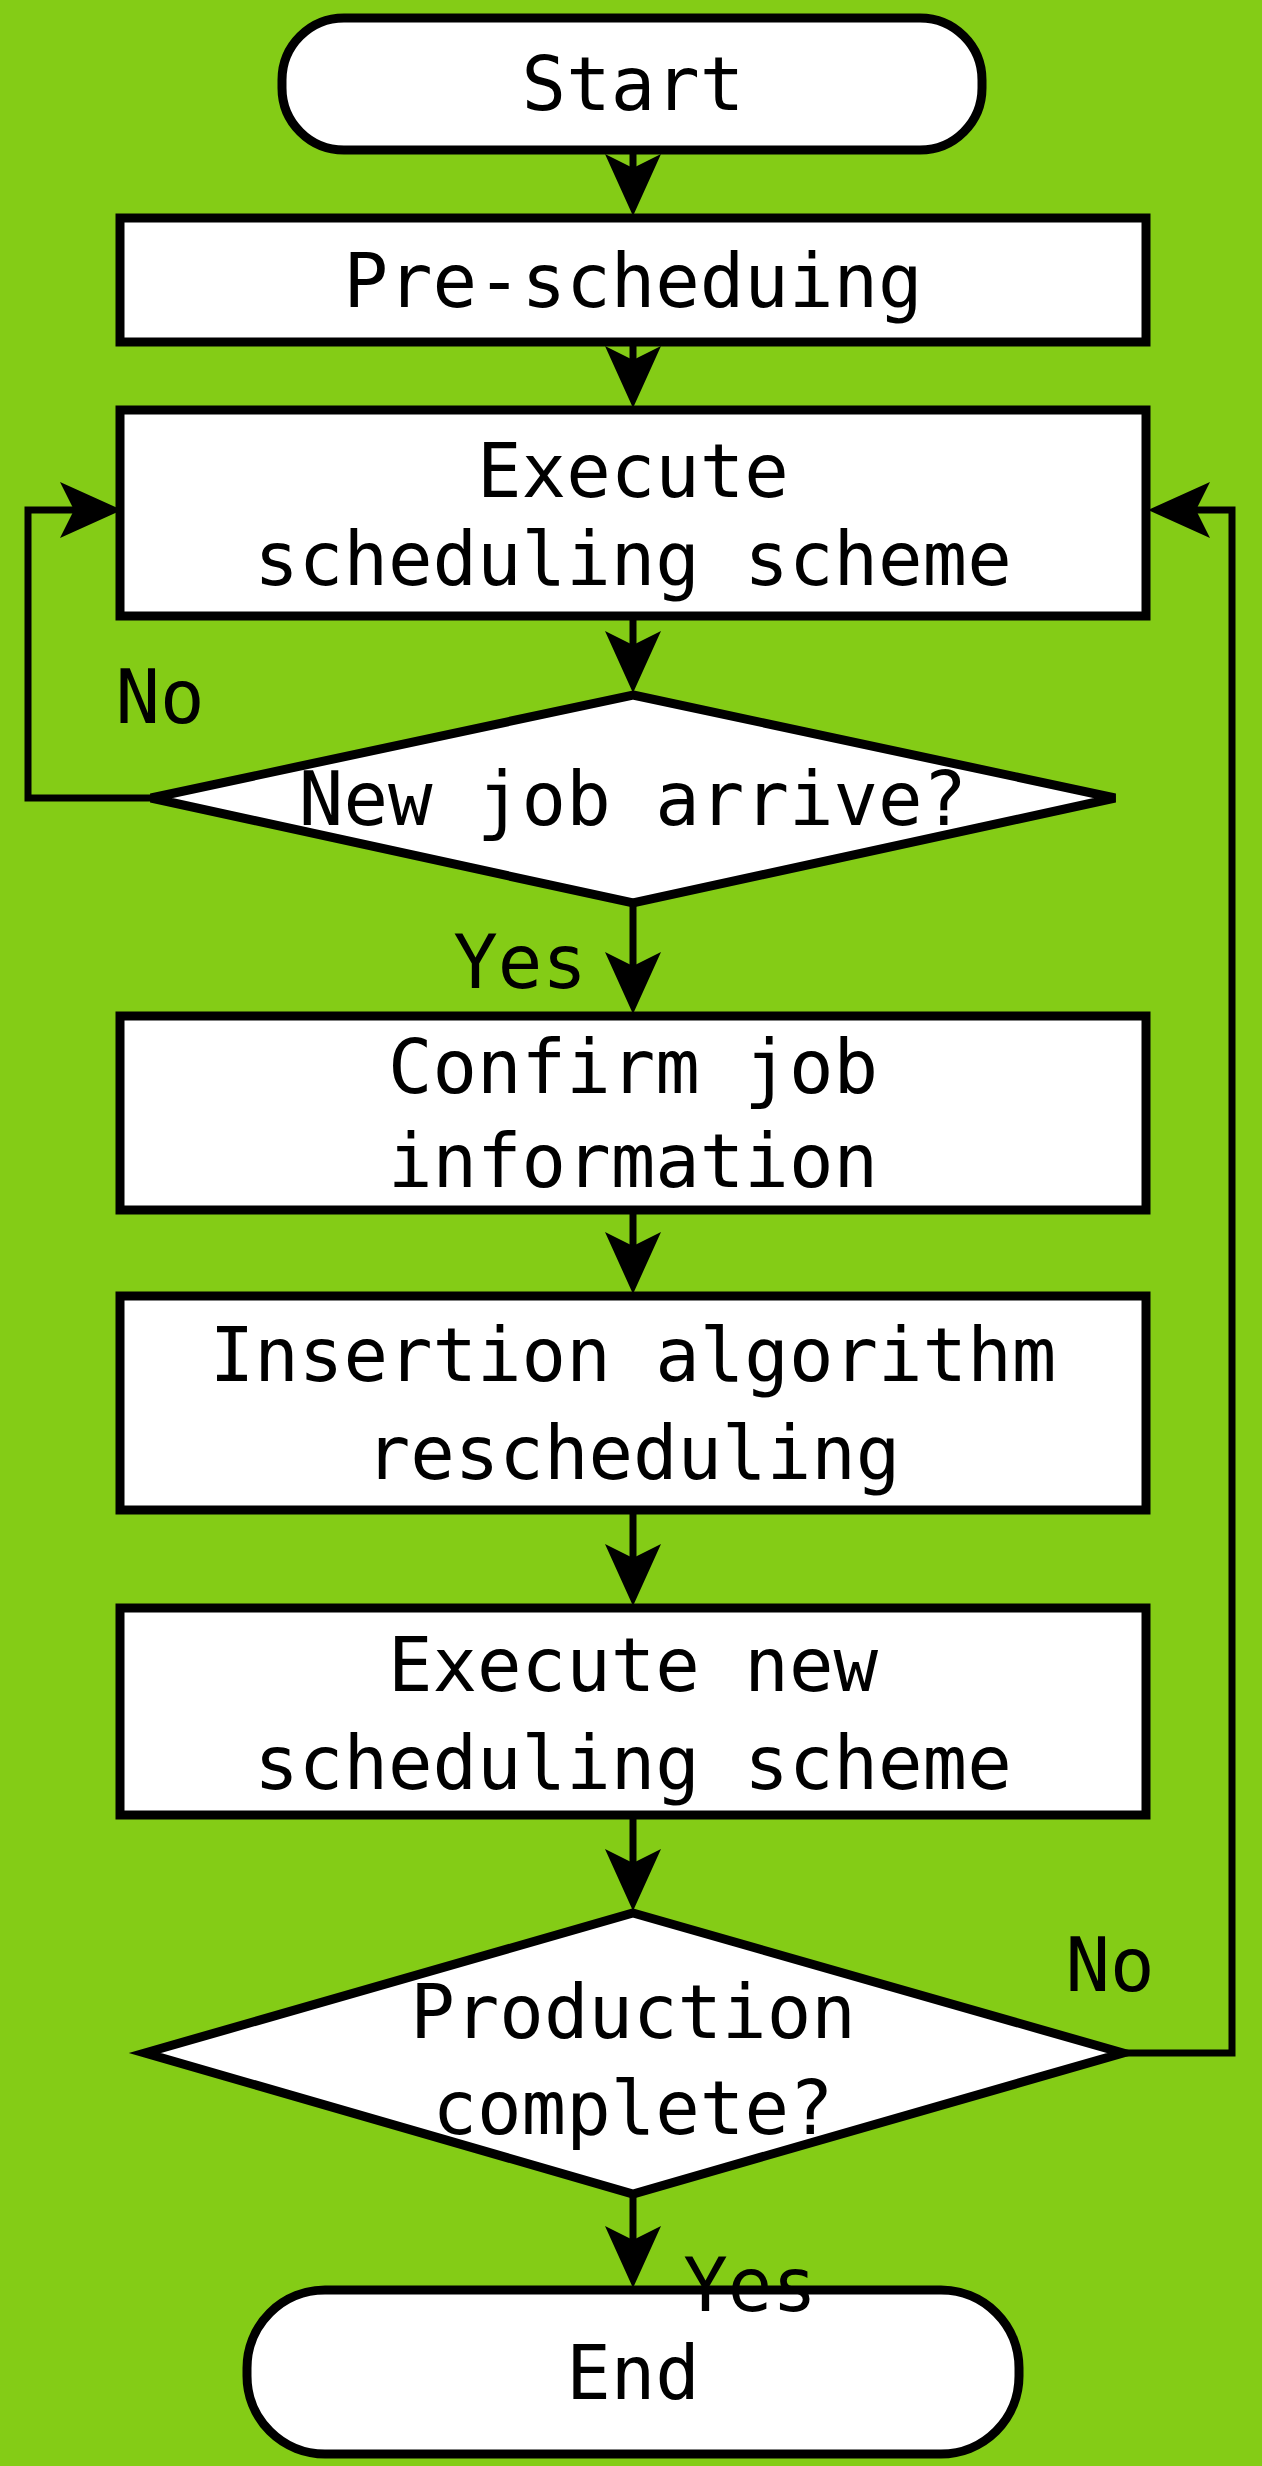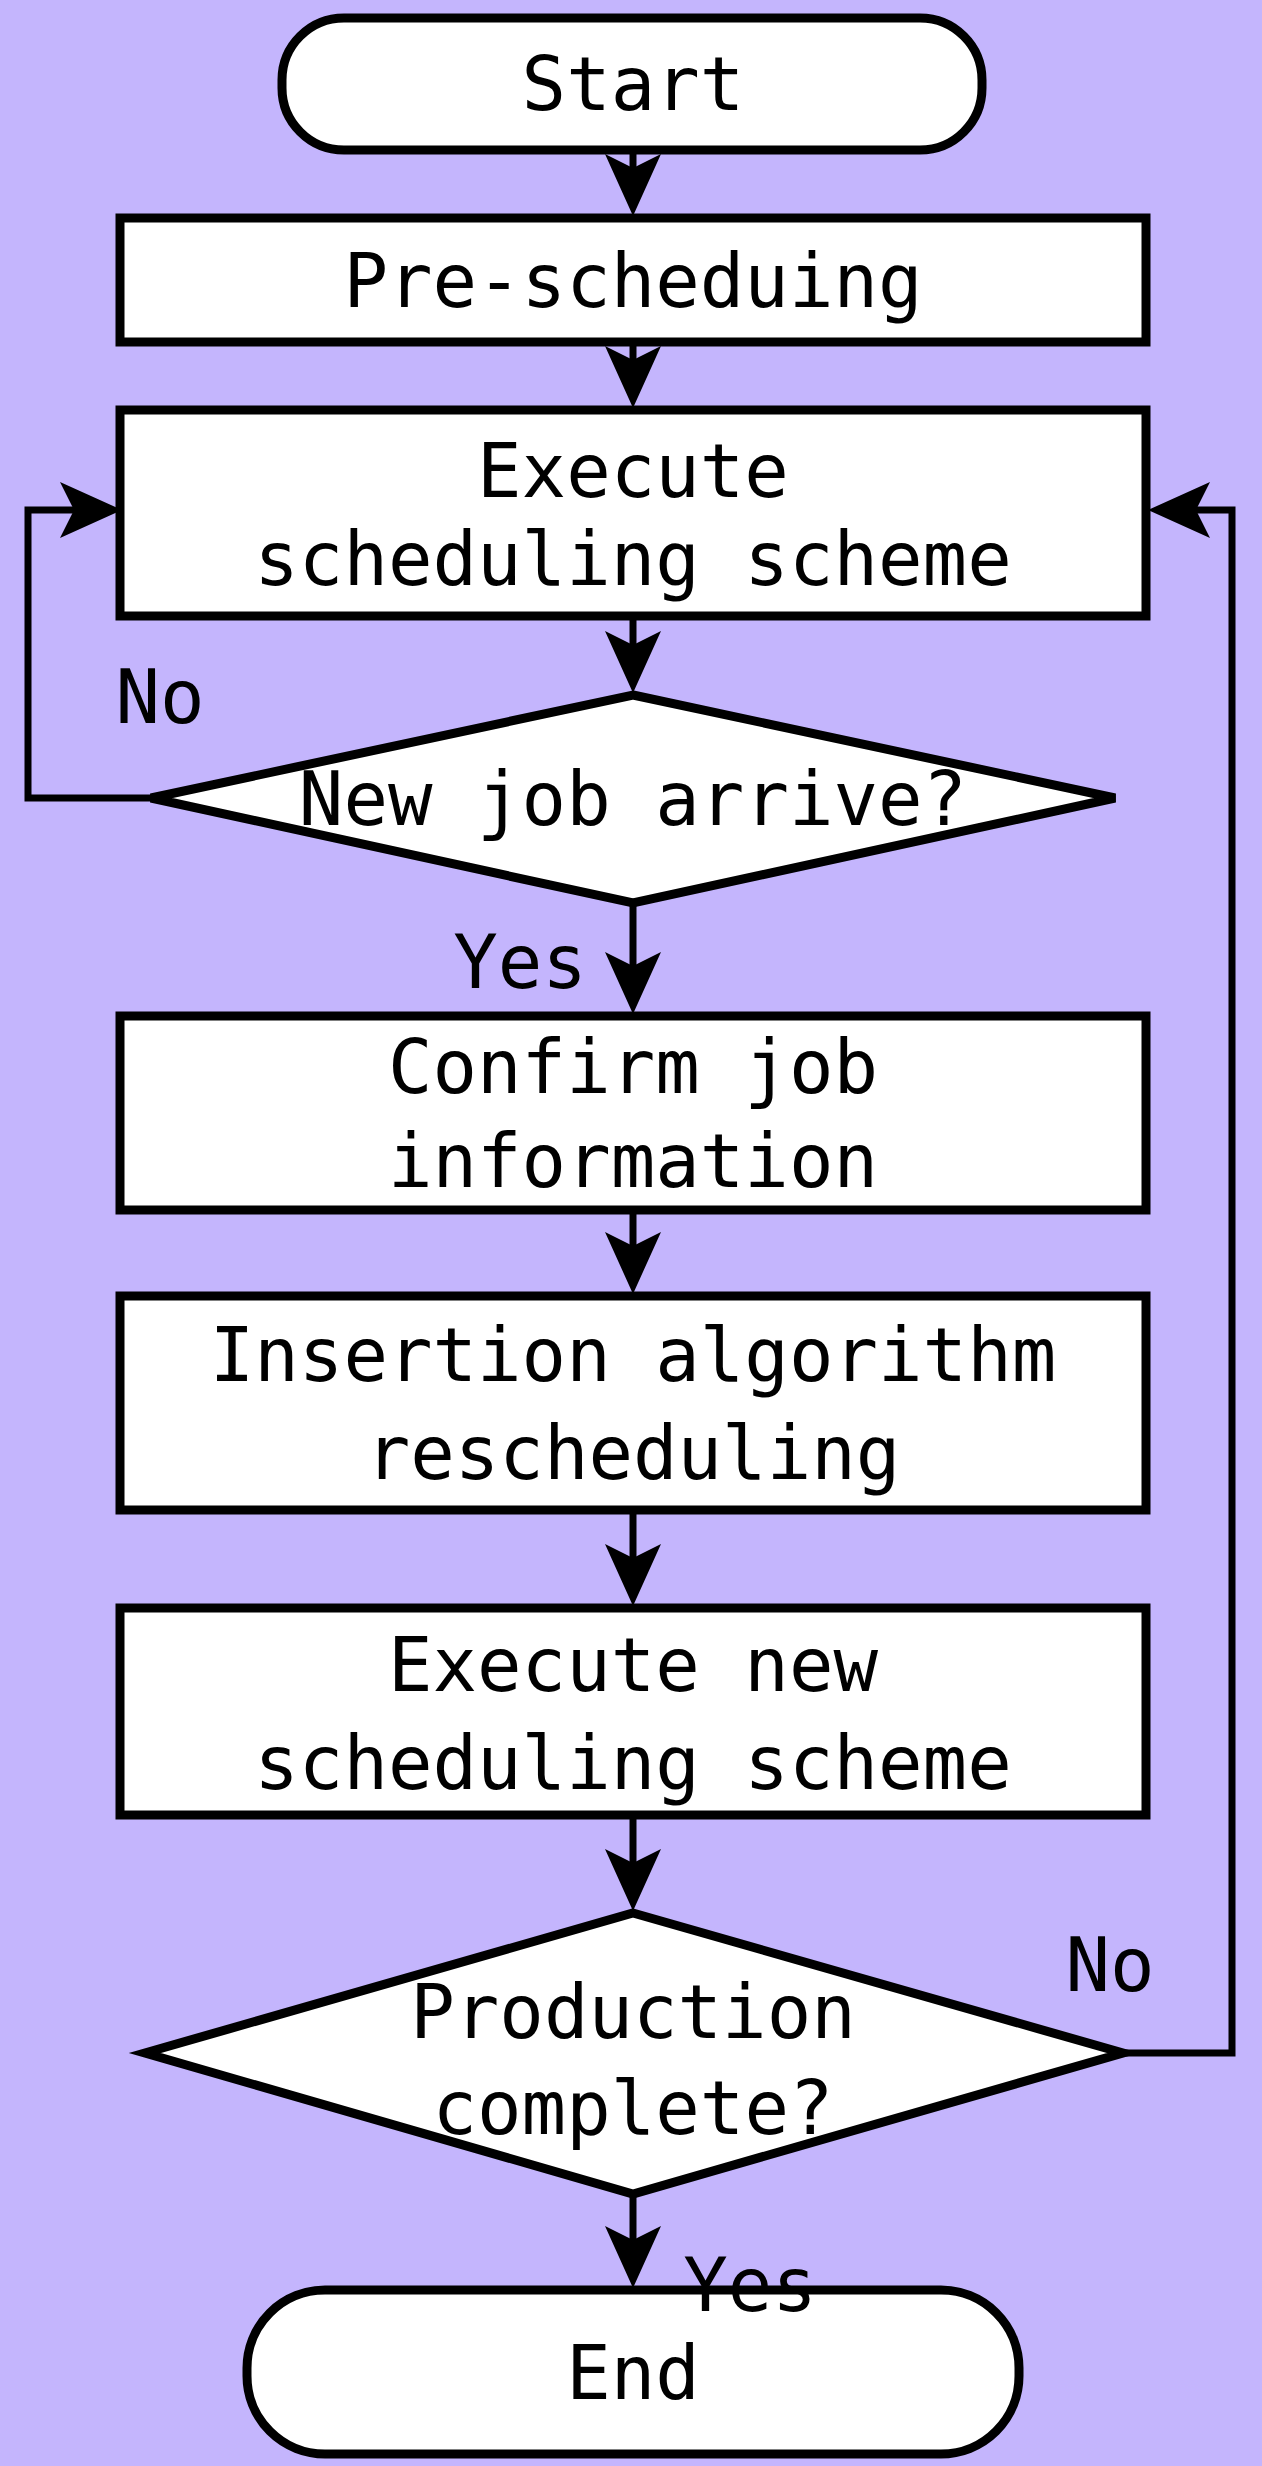--- a/index.html
+++ b/index.html
@@ -4,21 +4,21 @@
 <style>
   html, body {
     margin: 0;
     padding: 0;
     background: #ffffff;
   }
   .canvas {
     position: relative;
     width: 1262px;
     height: 2466px;
-    background: #c4b5fd;
+    background: #84cc16;
     overflow: hidden;
   }
   svg { display: block; }
   .shape {
     fill: #ffffff;
     stroke: #000000;
     stroke-width: 9;
     stroke-linejoin: miter;
   }
   .flowline {

